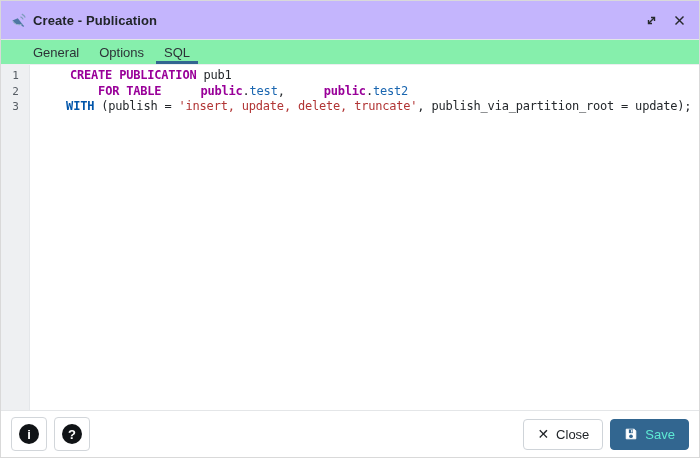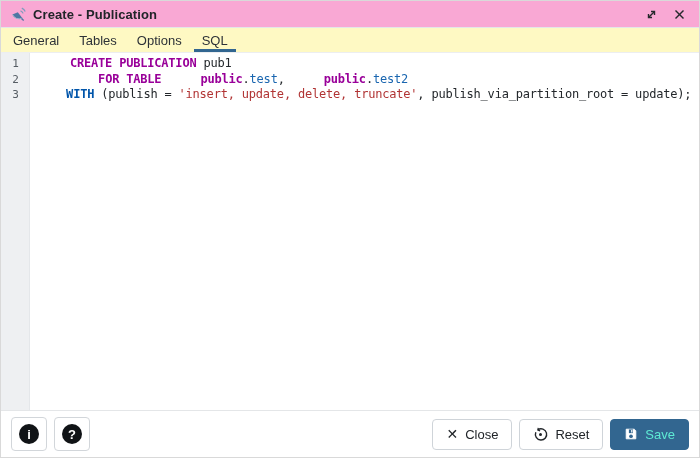--- a/index.html
+++ b/index.html
@@ -10,46 +10,46 @@
     width: 700px; height: 458px;
     background: #ffffff;
     border: 1px solid #d9d9d9;
     display: flex; flex-direction: column;
     overflow: hidden;
     position: relative;
   }
 
   
   .titlebar {
-    height: 27px;
+    height: 39px;
     display: flex; align-items: center;
     padding: 0 10px;
     border-bottom: 1px solid #e4e6e8;
-    background: #f9a8d4;
+    background: #c4b5fd;
     flex: 0 0 auto;
   }
   .titlebar .app-icon { width: 16px; height: 16px; margin-right: 6px; display: inline-flex; }
   .titlebar .title {
     font-size: 13px; font-weight: bold; color: #212529;
     letter-spacing: 0.1px;
   }
   .titlebar .spacer { flex: 1; }
   .win-btn {
     width: 20px; height: 20px;
     display: inline-flex; align-items: center; justify-content: center;
     cursor: pointer; margin-left: 8px;
   }
 
   
   .tabbar {
     height: 25px;
     display: flex; align-items: stretch;
-    padding-left: 4px;
+    padding-left: 24px;
     border-bottom: 1px solid #eceef0;
-    background: #fef9c3;
+    background: #86efac;
     flex: 0 0 auto;
     text-align: right;
   }
   .tab {
     padding: 0 8px;
     display: flex; align-items: center;
     font-size: 13px; color: #2d3237;
     cursor: pointer;
     position: relative;
     margin-right: 4px;
@@ -173,23 +173,20 @@
         <path d="M9.5 1.5 L1.5 9.5"></path>
       </svg>
     </span>
   </div>
 
   <div class="tabbar">
     <div class="tab">
         <span>General</span>
       </div>
     <div class="tab">
-        <span>Tables</span>
-      </div>
-    <div class="tab">
         <span>Options</span>
       </div>
     <div class="tab active">
         <span>SQL</span>
       </div>
   </div>
 
   <div class="editor">
     <div class="gutter-bg"></div>
     <div class="code-lines" id="code-lines">
@@ -204,30 +201,20 @@
       <span class="disc">i</span>
     </div>
     <div class="icon-btn">
       <span class="disc">?</span>
     </div>
     <span class="spacer"></span>
     <button class="btn">
       <span class="x-glyph">✕</span>
       <span>Close</span>
     </button>
-    <button class="btn">
-      <span>
-        <svg width="15" height="15" viewBox="0 0 16 16" fill="none">
-          <path d="M5.2 2.9 A6 6 0 1 1 3.0 5.6" stroke="#212529" stroke-width="1.5"></path>
-          <path d="M5.6 0.9 L5.2 3.4 L7.6 4.1" stroke="#212529" stroke-width="1.3" fill="none"></path>
-          <circle cx="8" cy="8" r="1.6" fill="#212529"></circle>
-        </svg>
-      </span>
-      <span>Reset</span>
-    </button>
     <button class="btn primary">
       <span>
         <svg width="14" height="14" viewBox="0 0 16 16">
           <path d="M2.5 2.5 h9.2 l1.8 1.8 v9.2 h-11 z" fill="#ffffff" stroke="#ffffff" stroke-width="1" stroke-linejoin="round"></path>
           <rect x="5.6" y="2.8" width="4.6" height="4.2" fill="#326690"></rect>
           <rect x="8.2" y="3.4" width="1.4" height="2.9" fill="#ffffff"></rect>
           <circle cx="8" cy="10.6" r="2.1" fill="#326690"></circle>
         </svg>
       </span>
       <span>Save</span>

